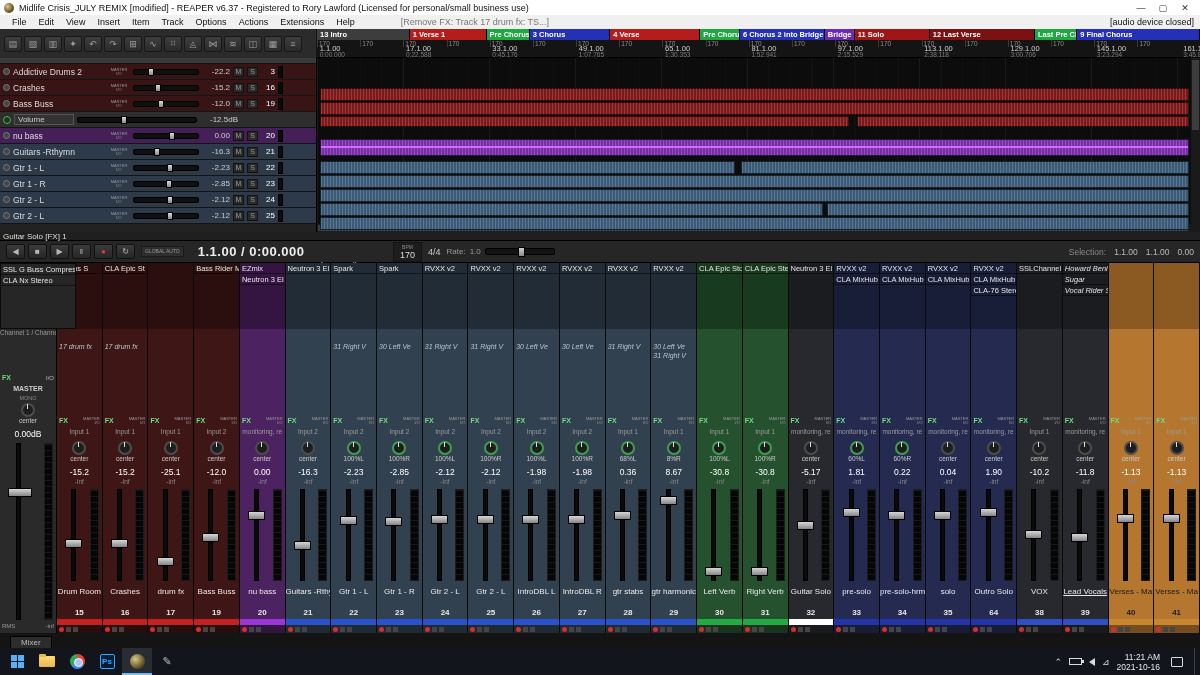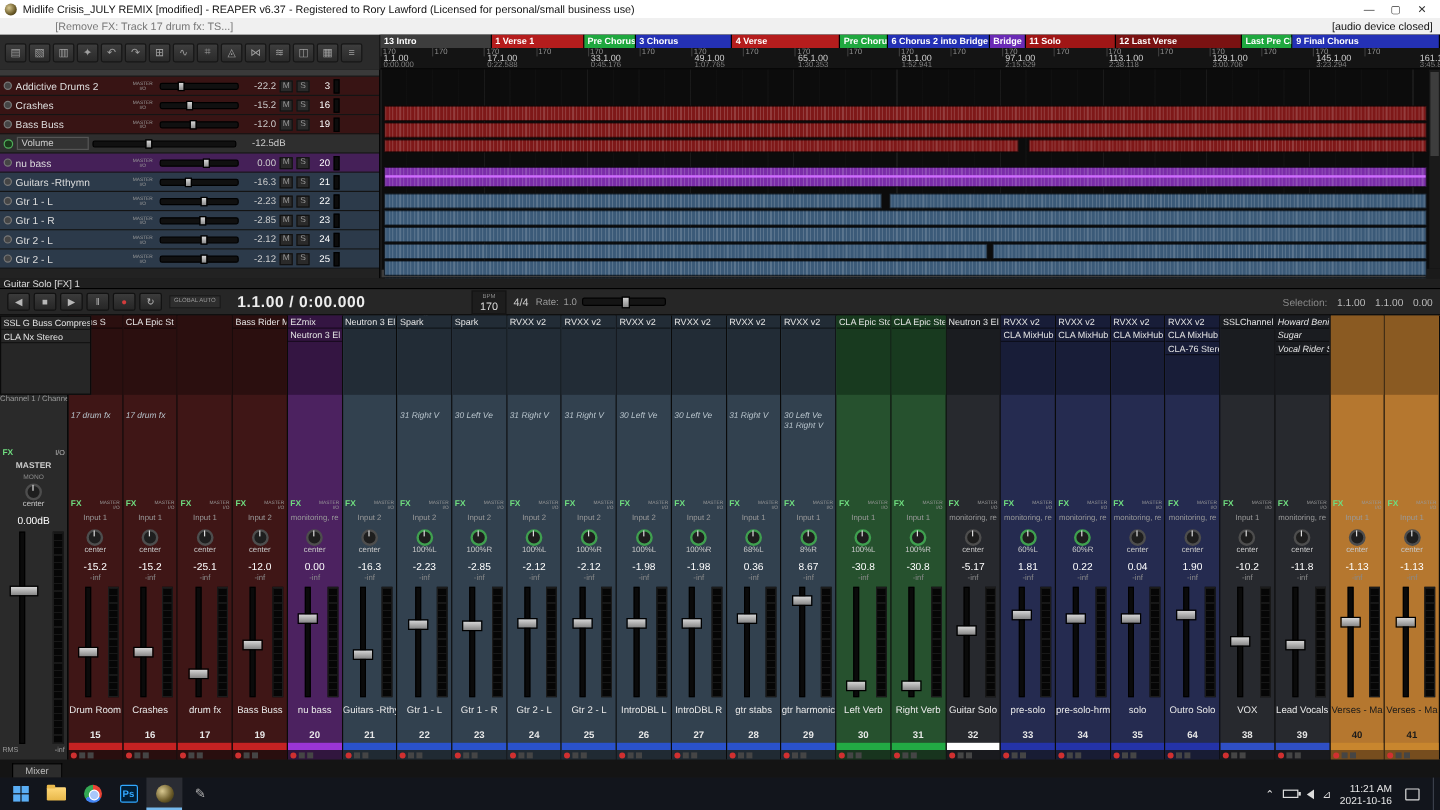--- a/index.html
+++ b/index.html
@@ -189,20 +189,21 @@
 
 <div id="titlebar">
   <div id="app-icon"></div>
   <div id="title-text">Midlife Crisis_JULY REMIX [modified] - REAPER v6.37 - Registered to Rory Lawford (Licensed for personal/small business use)</div>
   <div class="wbtn">—</div>
   <div class="wbtn">▢</div>
   <div class="wbtn close">✕</div>
 </div>
 
 <div id="menubar">
+  <span id="menu-items"><span class="menu-item">File</span><span class="menu-item">Edit</span><span class="menu-item">View</span><span class="menu-item">Insert</span><span class="menu-item">Item</span><span class="menu-item">Track</span><span class="menu-item">Options</span><span class="menu-item">Actions</span><span class="menu-item">Extensions</span><span class="menu-item">Help</span></span>
   <span id="menu-hint">[Remove FX: Track 17 drum fx: TS...]</span>
   <span id="menu-right">[audio device closed]</span>
 </div>
 
 <div id="topstrip">
   <div id="toolbar">
       <div class="tbtn">▤</div>
       <div class="tbtn">▧</div>
       <div class="tbtn">▥</div>
       <div class="tbtn">✦</div>
@@ -1339,21 +1340,21 @@
         </div>
         <div class="m-vol">
           <div class="vol">-11.8</div>
           <div class="peak">-inf</div>
         </div>
         <div class="faderzone">
           <div class="ftrack"></div>
           <div class="fcap" style="top: 47.83%;"></div>
           <div class="meter"></div>
         </div>
-        <div class="m-name" style="color: rgb(232, 232, 232);">Lead Vocals</div>
+        <div class="m-name" style="color: rgb(232, 232, 232); text-decoration: underline;">Lead Vocals</div>
         <div class="m-num" style="color: rgb(232, 232, 232);">39</div>
         <div class="m-band" style="background: rgb(47, 79, 196);"></div>
         <div class="m-dots">
           <div class="dot-rec"></div>
           <div class="dot-sq"></div>
           <div class="dot-sq"></div>
         </div>
       </div>
       <div class="mstrip" style="background: rgb(181, 119, 47);">
         <div class="m-fx" style="background: rgb(138, 90, 34);"></div>

